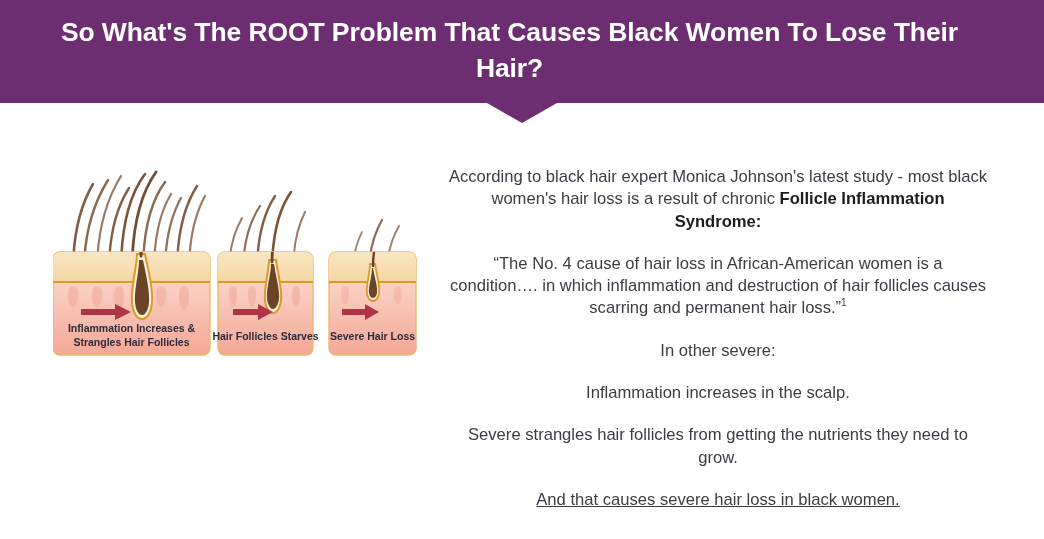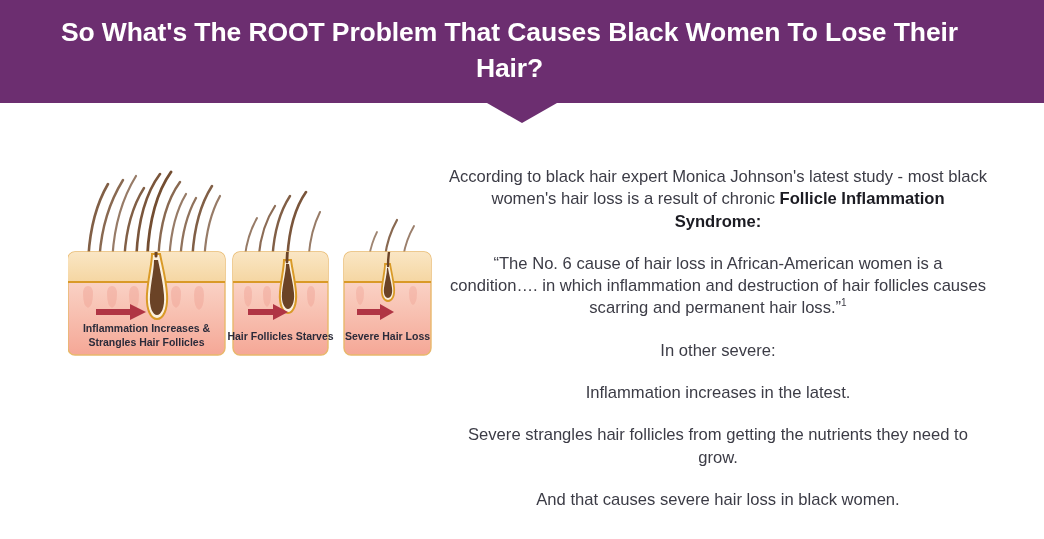--- a/index.html
+++ b/index.html
@@ -42,41 +42,41 @@
     top: 103px;
     width: 0; height: 0;
     border-left: 35px solid transparent;
     border-right: 35px solid transparent;
     border-top: 20px solid #6C2E70;
   }
 
   
   #illustration {
     position: absolute;
-    left: 68px;
+    left: 53px;
     top: 168px;
     width: 366px;
     height: 190px;
   }
 
   
   #body-copy {
     position: absolute;
     left: 448px;
     top: 166px;
     width: 540px;
     color: #3C3C46;
     font-size: 16.6px;
     line-height: 22.3px;
     text-align: center;
   }
   #body-copy p {
     margin: 0 0 20px 0;
   }
-  #body-copy p:last-child { margin-bottom: 12px; }
+  #body-copy p:last-child { margin-bottom: 12px; text-decoration: underline; }
   #body-copy b {
     color: #1b1b22;
     font-weight: bold;
   }
   #body-copy sup {
     font-size: 10px;
     vertical-align: super;
     line-height: 0;
   }
 </style>
@@ -212,18 +212,18 @@
       </g>
       <text x="319.5" y="172" text-anchor="middle" fill="#2B2B3A" font-family="Liberation Sans, sans-serif" font-size="10.5" font-weight="bold">
         <tspan>Severe Hair Loss</tspan>
       </text>
     </g>
   </svg>
 </div>
 
 <div id="body-copy">
   <p><span>According to black hair expert Monica Johnson's latest study - most black women's hair loss is a result of chronic </span><b>Follicle Inflammation Syndrome:</b></p>
-  <p><span>“The No. 6 cause of hair loss in African-American women is a condition…. in which inflammation and destruction of hair follicles causes scarring and permanent hair loss.”</span><sup>1</sup></p>
+  <p><span>“The No. 4 cause of hair loss in African-American women is a condition…. in which inflammation and destruction of hair follicles causes scarring and permanent hair loss.”</span><sup>1</sup></p>
   <p>In other severe:</p>
-  <p>Inflammation increases in the latest.</p>
+  <p>Inflammation increases in the scalp.</p>
   <p>Severe strangles hair follicles from getting the nutrients they need to grow.</p>
   <p>And that causes severe hair loss in black women.</p>
 </div>
 
 </body></html>

